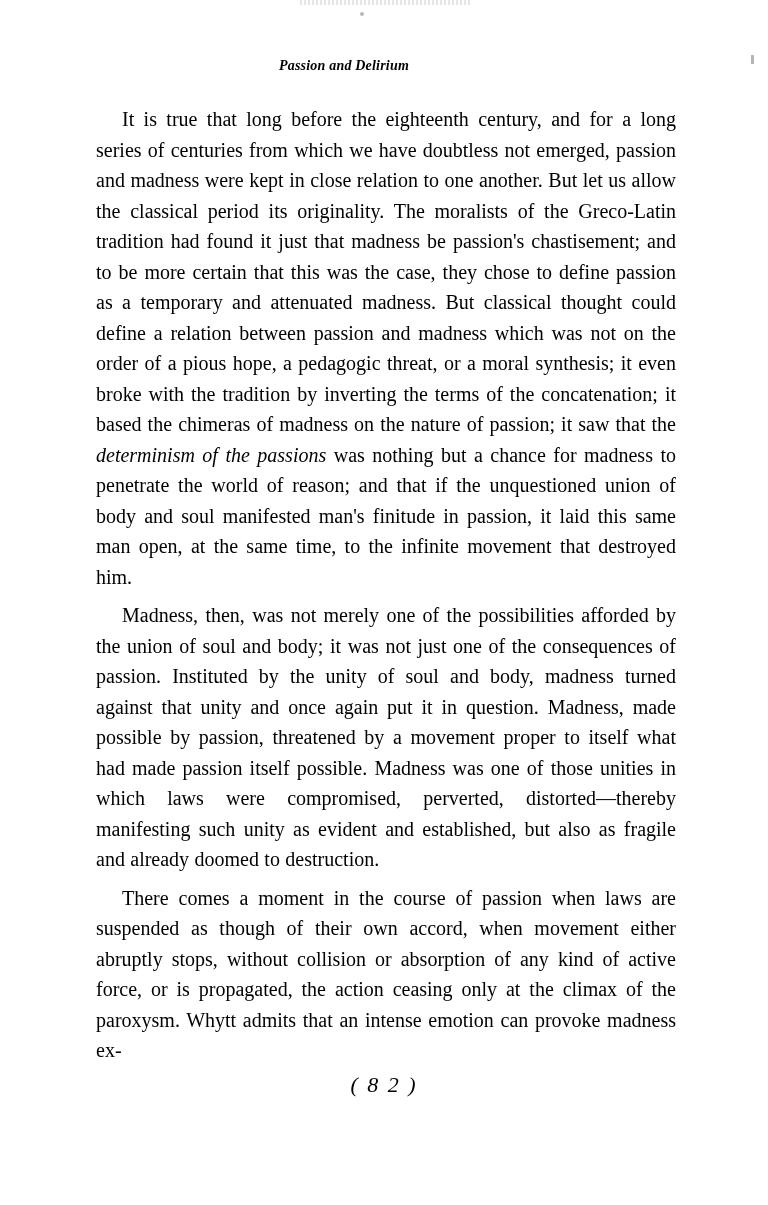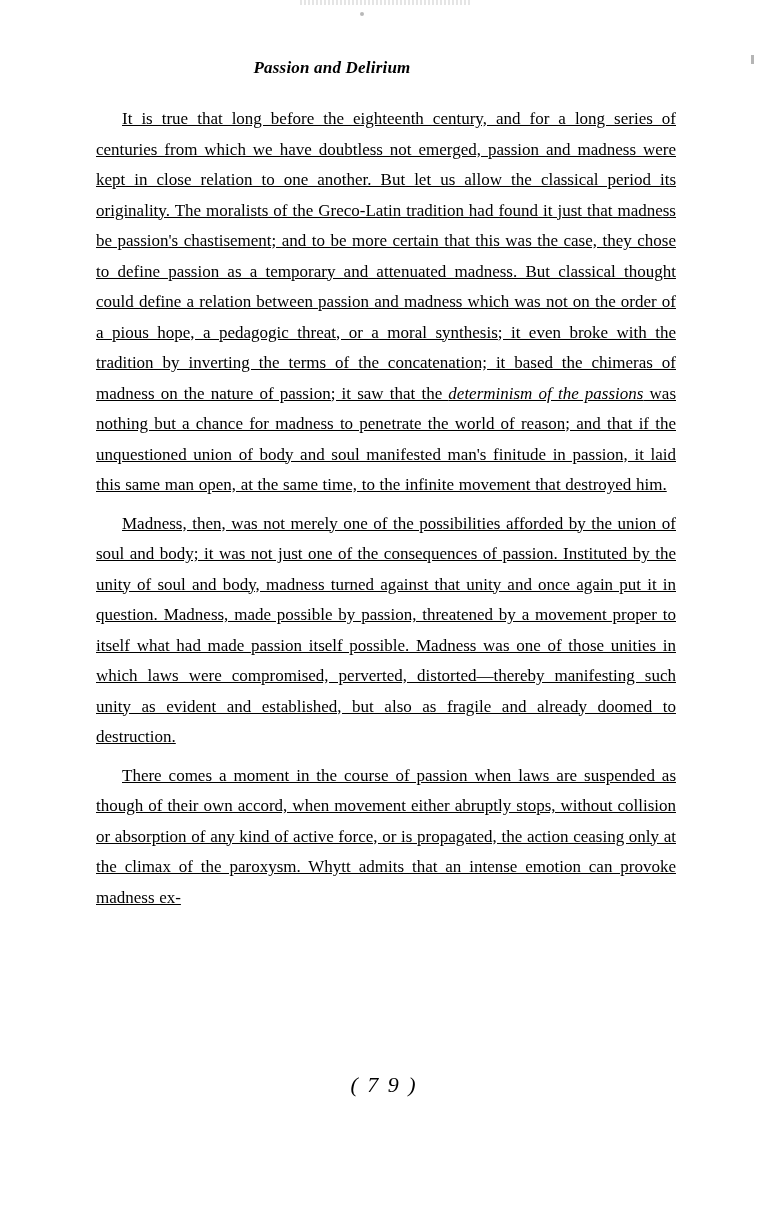--- a/index.html
+++ b/index.html
@@ -46,44 +46,43 @@
     top: 55px;
     right: 14px;
     width: 3px;
     height: 9px;
     background: #8d8d8d;
     opacity: .65;
   }
   .running-head {
     position: absolute;
     top: 58px;
-    left: 4px;
+    left: 16px;
     width: 656px;
     text-align: center;
     font-style: italic;
     font-weight: 700;
-    font-size: 17px;
+    font-size: 14px;
     letter-spacing: .2px;
   }
   .text-block {
     position: absolute;
     top: 104px;
     left: 96px;
     width: 580px;
   }
   p.para {
     margin: 0 0 0 0;
-    font-size: 17px;
+    font-size: 20px;
     line-height: 30.5px;
     text-align: justify;
     text-justify: inter-word;
     text-indent: 26px;
     letter-spacing: 0px;
     word-spacing: .4px;
-    text-decoration: underline;
   }
   p.para + p.para {
     margin-top: 8px;
   }
   .ital {
     font-style: italic;
   }
   .folio {
     position: absolute;
     top: 1072px;
@@ -108,16 +107,16 @@
 
   <div class="running-head">Passion and Delirium</div>
 
   <div class="text-block">
     <p class="para" id="para-1"><span>It is true that long before the eighteenth century, and for a long series of centuries from which we have doubtless not emerged, passion and madness were kept in close relation to one another. But let us allow the classical period its originality. The moralists of the Greco-Latin tradition had found it just that madness be passion's chastisement; and to be more certain that this was the case, they chose to define passion as a temporary and attenuated madness. But classical thought could define a relation between passion and madness which was not on the order of a pious hope, a pedagogic threat, or a moral synthesis; it even broke with the tradition by inverting the terms of the concatenation; it based the chimeras of madness on the nature of passion; it saw that the </span><span class="ital">determinism of the passions</span><span> was nothing but a chance for madness to penetrate the world of reason; and that if the unquestioned union of body and soul manifested man's finitude in passion, it laid this same man open, at the same time, to the infinite movement that destroyed him.</span></p>
     <p class="para" id="para-2"><span>Madness, then, was not merely one of the possibilities afforded by the union of soul and body; it was not just one of the consequences of passion. Instituted by the unity of soul and body, madness turned against that unity and once again put it in question. Madness, made possible by passion, threatened by a movement proper to itself what had made passion itself possible. Madness was one of those unities in which laws were compromised, perverted, distorted—thereby manifesting such unity as evident and established, but also as fragile and already doomed to destruction.</span></p>
     <p class="para" id="para-3"><span>There comes a moment in the course of passion when laws are suspended as though of their own accord, when movement either abruptly stops, without collision or absorption of any kind of active force, or is propagated, the action ceasing only at the climax of the paroxysm. Whytt admits that an intense emotion can provoke madness ex-</span></p>
   </div>
 
   <div class="folio">
-    <span class="num">( 7 9 )</span>
+    <span class="num">( 8 2 )</span>
   </div>
 
 </div>
 
 </body></html>

